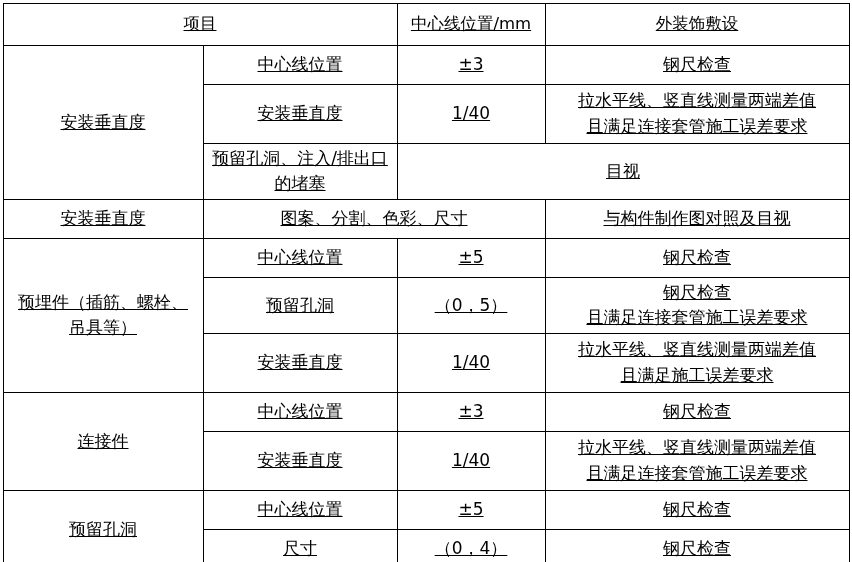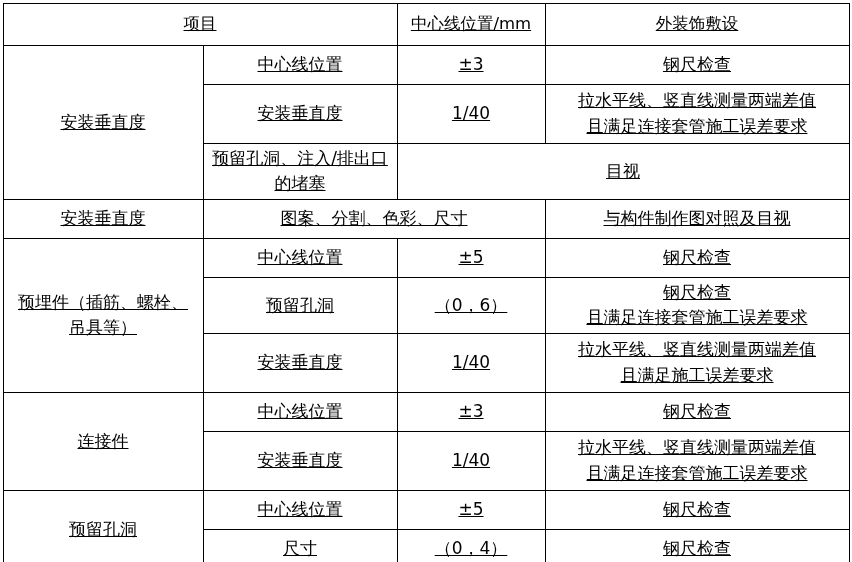--- a/index.html
+++ b/index.html
@@ -104,21 +104,21 @@
         <td rowspan="3" class="two-line">
           <span>预埋件（插筋、螺栓、</span>
           <span>吊具等）</span>
         </td>
         <td class="short">中心线位置</td>
         <td>±5</td>
         <td>钢尺检查</td>
       </tr>
       <tr>
         <td class="med">预留孔洞</td>
-        <td>（0，6）</td>
+        <td>（0，5）</td>
         <td class="two-line">
           <span>钢尺检查</span>
           <span>且满足连接套管施工误差要求</span>
         </td>
       </tr>
       <tr>
         <td class="tall">安装垂直度</td>
         <td>1/40</td>
         <td class="two-line">
           <span>拉水平线、竖直线测量两端差值</span>

